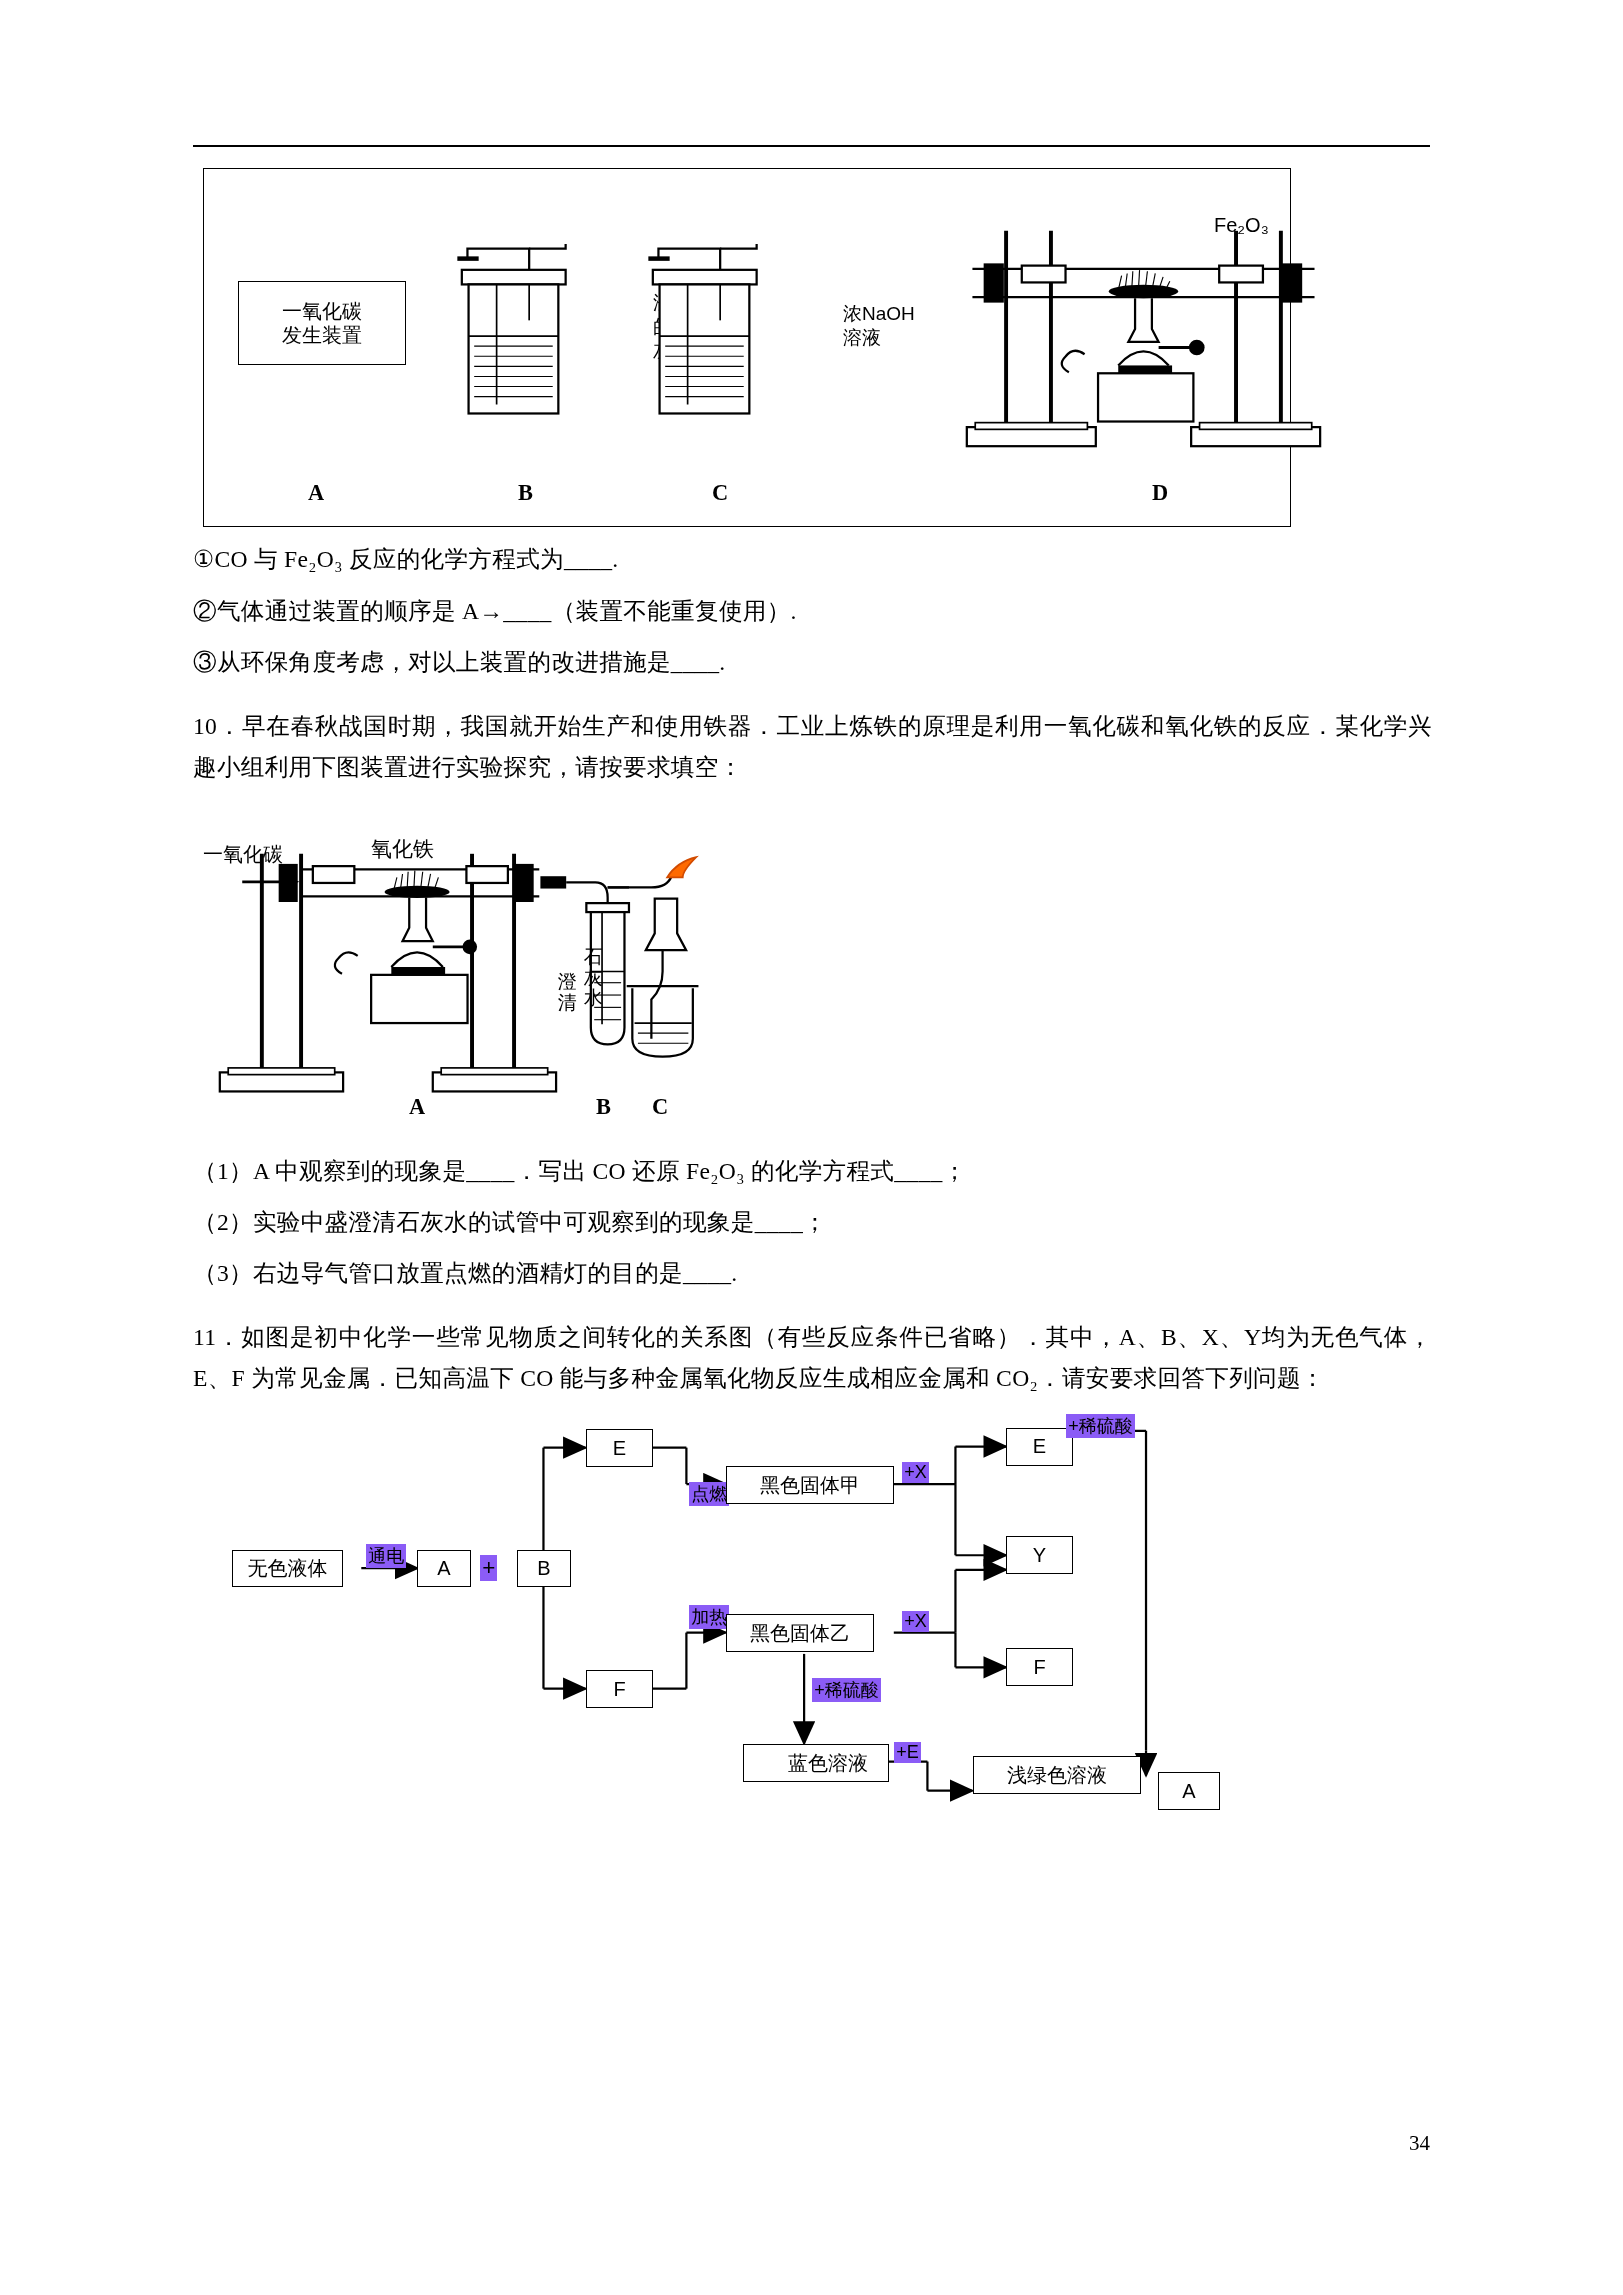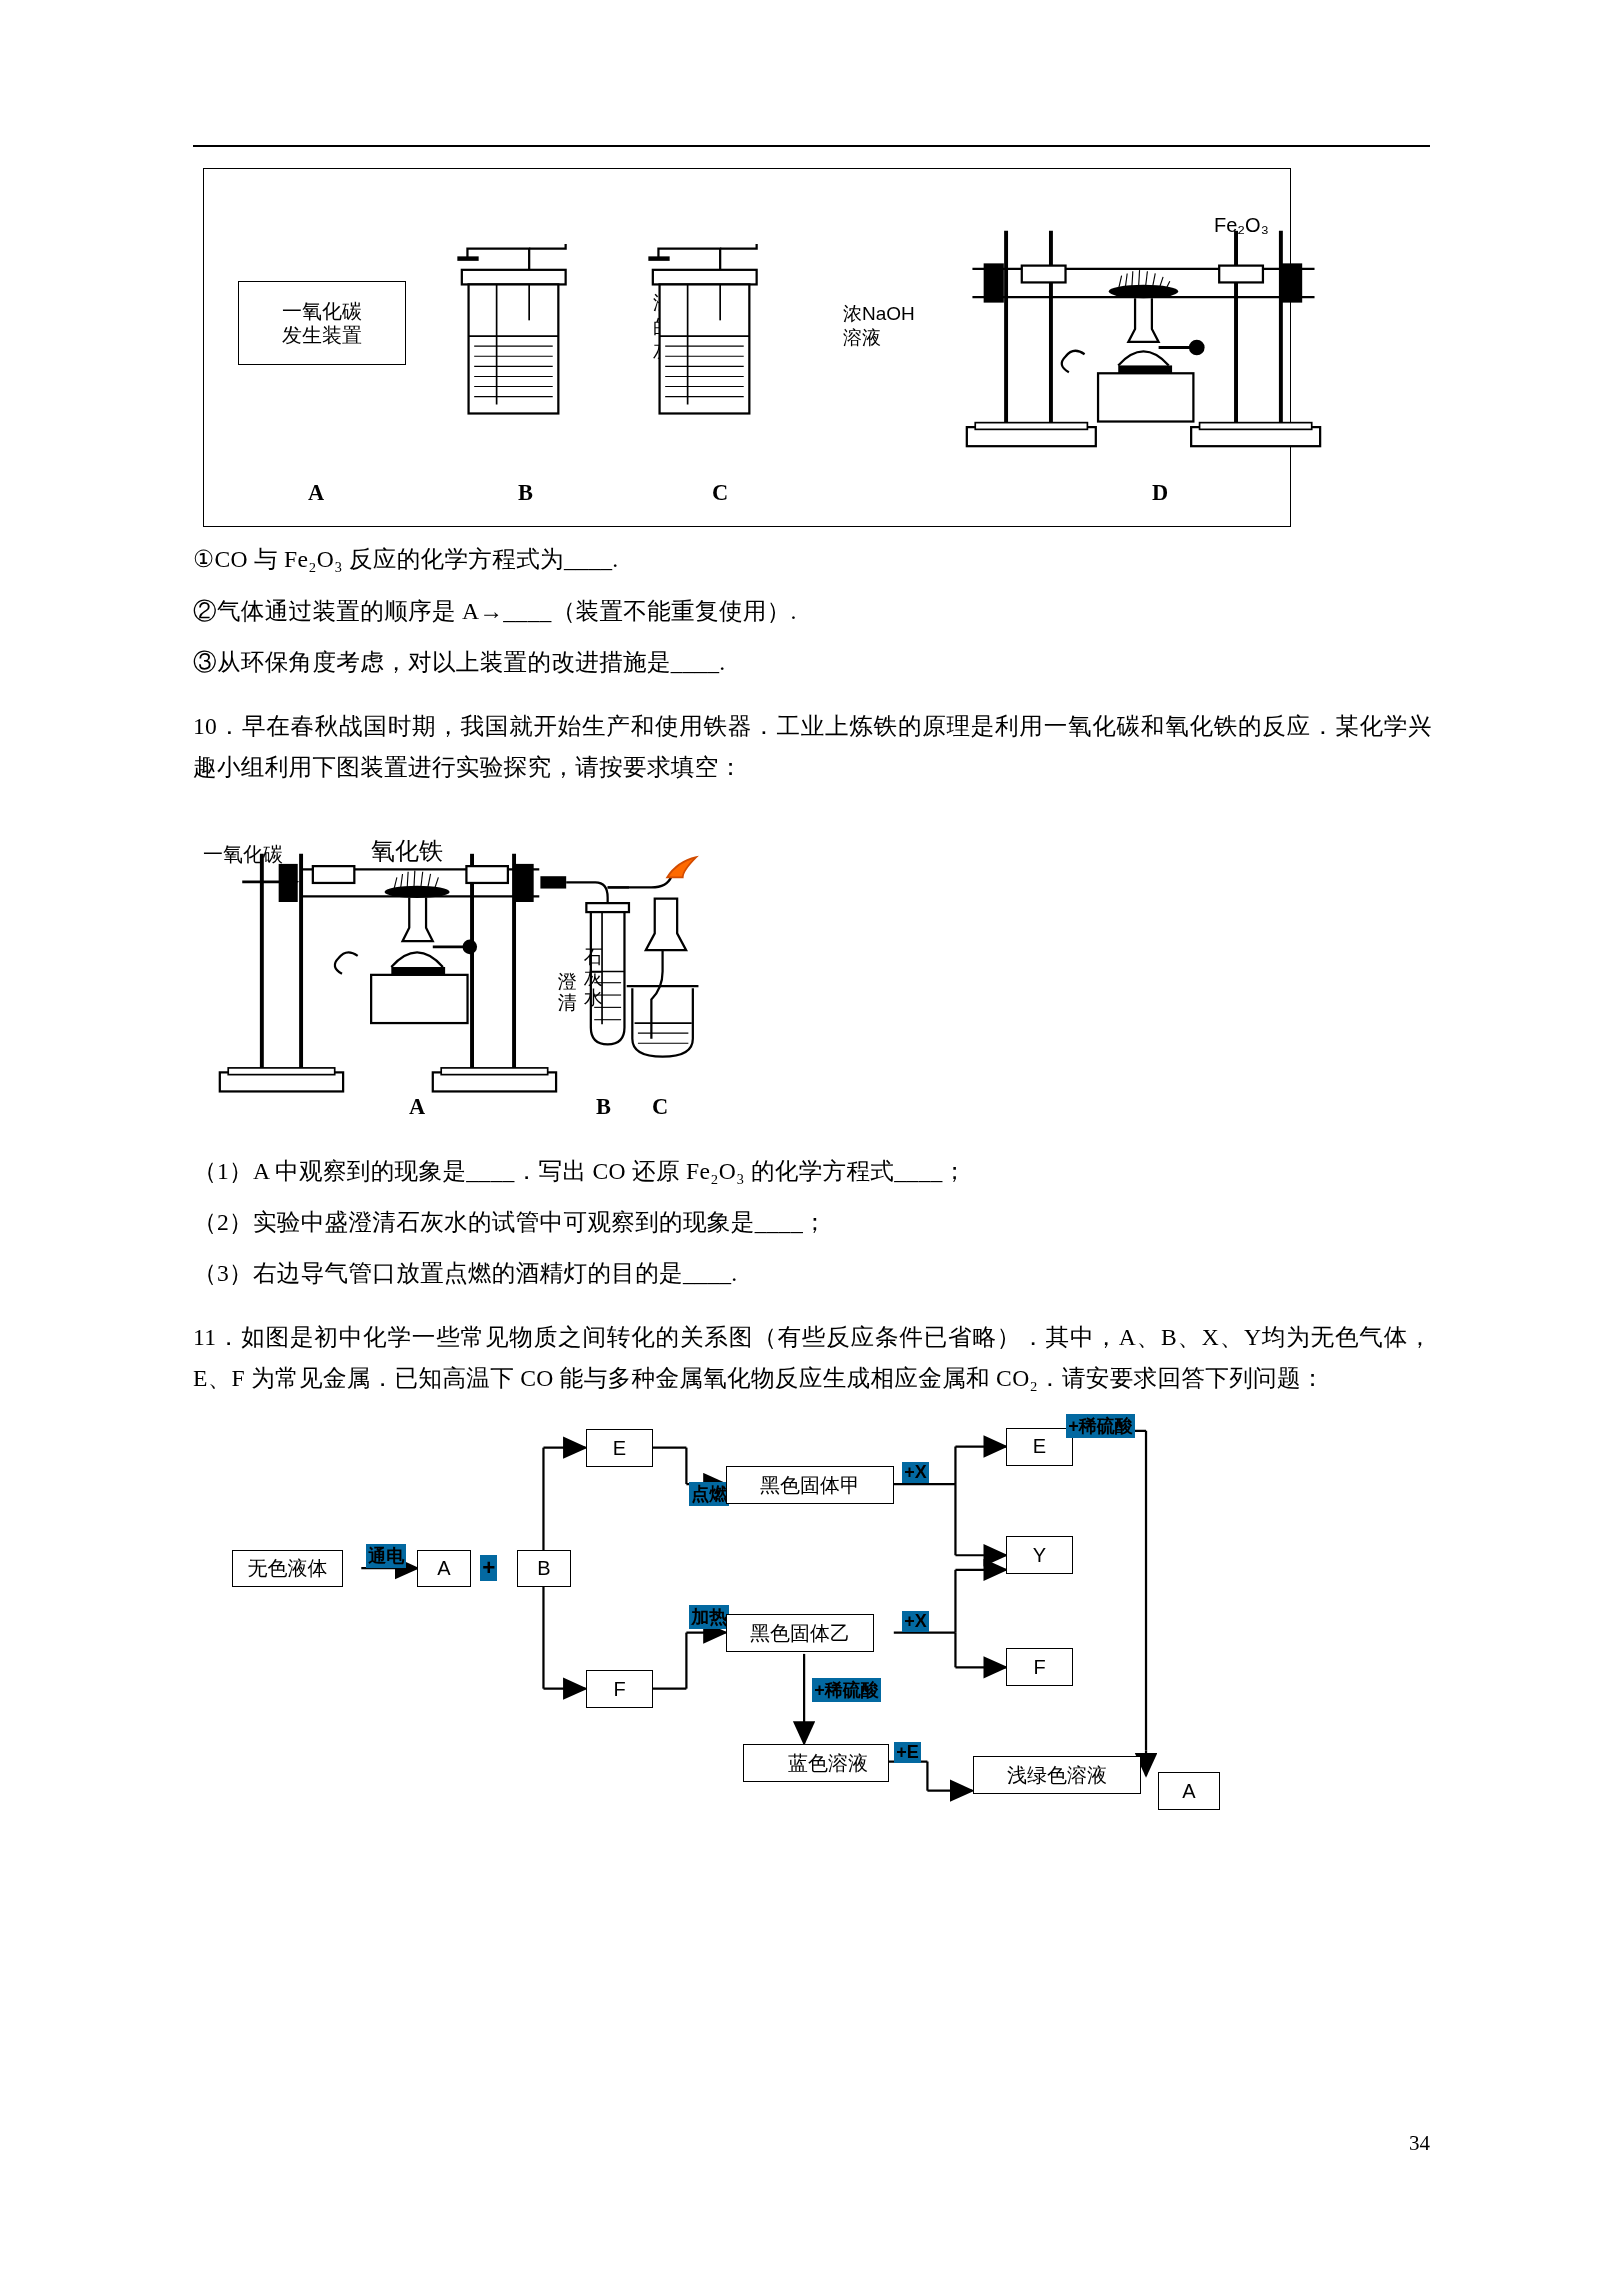--- a/index.html
+++ b/index.html
@@ -112,24 +112,23 @@
     justify-content: center;
     font-family: "Liberation Sans", sans-serif;
     font-size: 20px;
     box-sizing: border-box;
     white-space: nowrap;
   }
   .ftext {
     position: absolute;
     font-family: "Liberation Sans", sans-serif;
     font-size: 18px;
-    background: #0369a1;
+    background: #8b5cf6;
     padding: 0 2.2px;
     white-space: nowrap;
-    font-weight: bold;
   }
   .page-num {
     position: absolute;
     right: 193px;
     top: 2131px;
     font-family: "Liberation Serif", serif;
     font-size: 21px;
   }
   svg { display: block; }
 </style>
@@ -316,21 +315,21 @@
         <path d="M806,170 L806,232 L790,262 L862,262 L846,232 L846,170 Z" fill="#fff" stroke="#000" stroke-width="4"></path>
         <path d="M766,330 L766,420 Q766,452 820,452 Q874,452 874,420 L874,330" fill="#fff" stroke="#000" stroke-width="4"></path>
         <path d="M756,326 L884,326" stroke="#000" stroke-width="4"></path>
         <line x1="770" y1="392" x2="872" y2="392" stroke="#000" stroke-width="3"></line>
         <line x1="776" y1="410" x2="866" y2="410" stroke="#000" stroke-width="2"></line>
         <line x1="776" y1="428" x2="866" y2="428" stroke="#000" stroke-width="2"></line>
         <path d="M820,262 L820,300 Q820,330 800,350 L800,420" fill="none" stroke="#000" stroke-width="4"></path>
       </svg>
 
       <div class="lbl" style="left:0px; top:40px; font-size:20px;">一氧化碳</div>
-      <div class="lbl" style="left:168px; top:34px; font-size:24px;">氧化铁</div>
+      <div class="lbl" style="left:168px; top:34px; font-size:21px;">氧化铁</div>
       <div class="lbl-v" style="left:353px; top:169px; white-space:pre-line;">澄
 清</div>
       <div class="lbl-v" style="left:379px; top:144px; white-space:pre-line;">石
 灰
 水</div>
 
       <div class="fig-caption" style="left:206px; top:291px;">A</div>
       <div class="fig-caption" style="left:393px; top:291px;">B</div>
       <div class="fig-caption" style="left:449px; top:291px;">C</div>
     </div>

